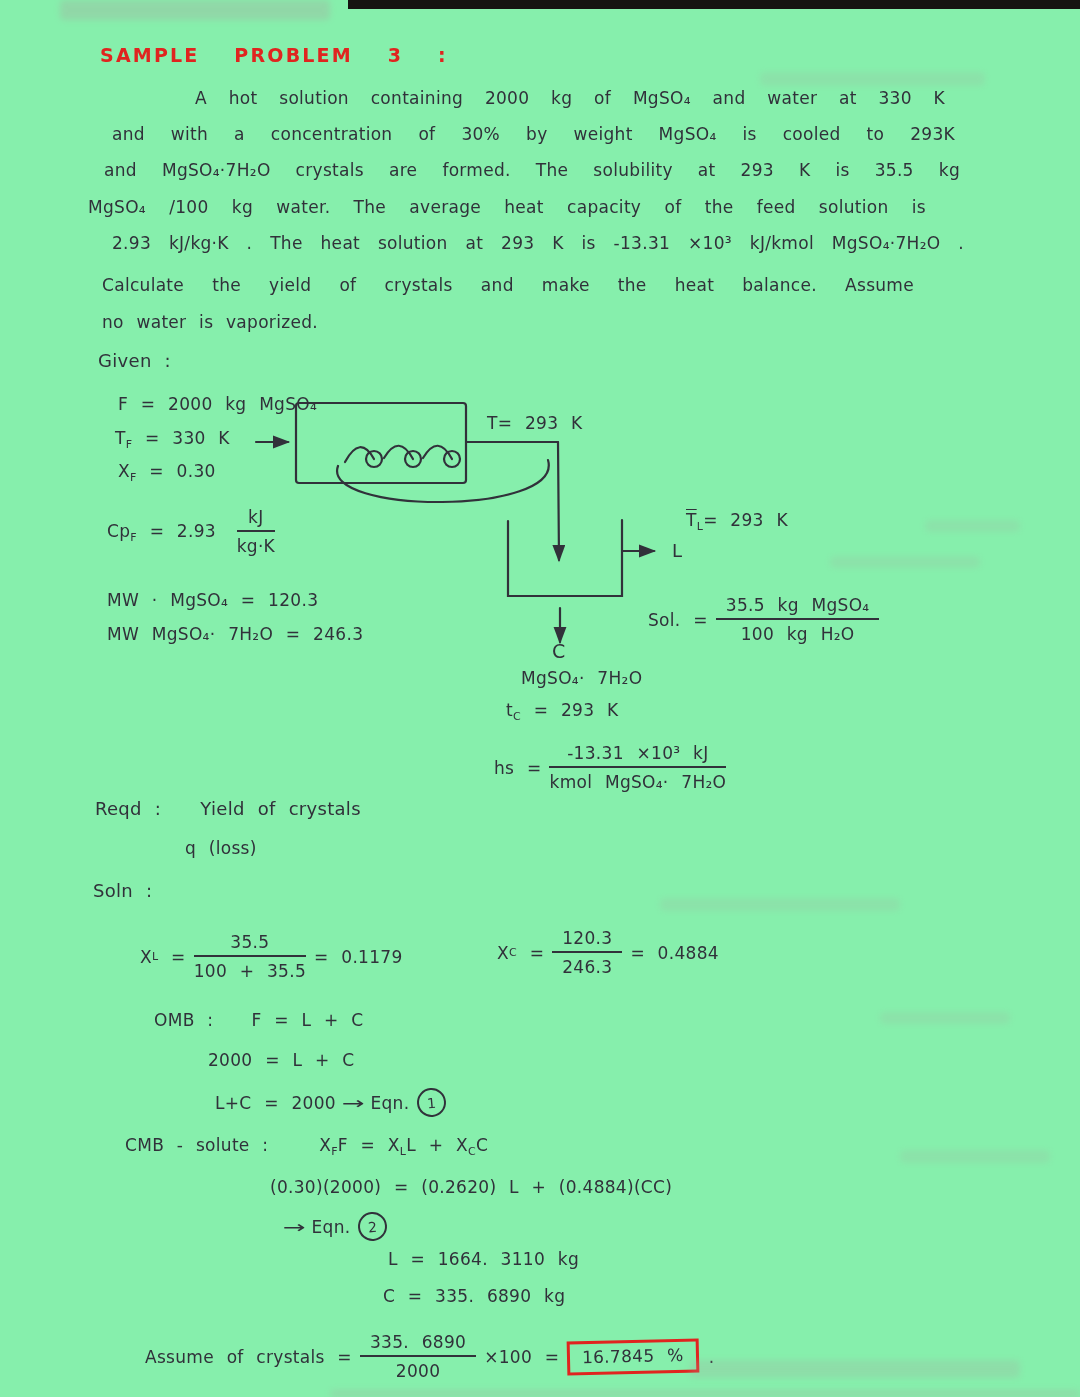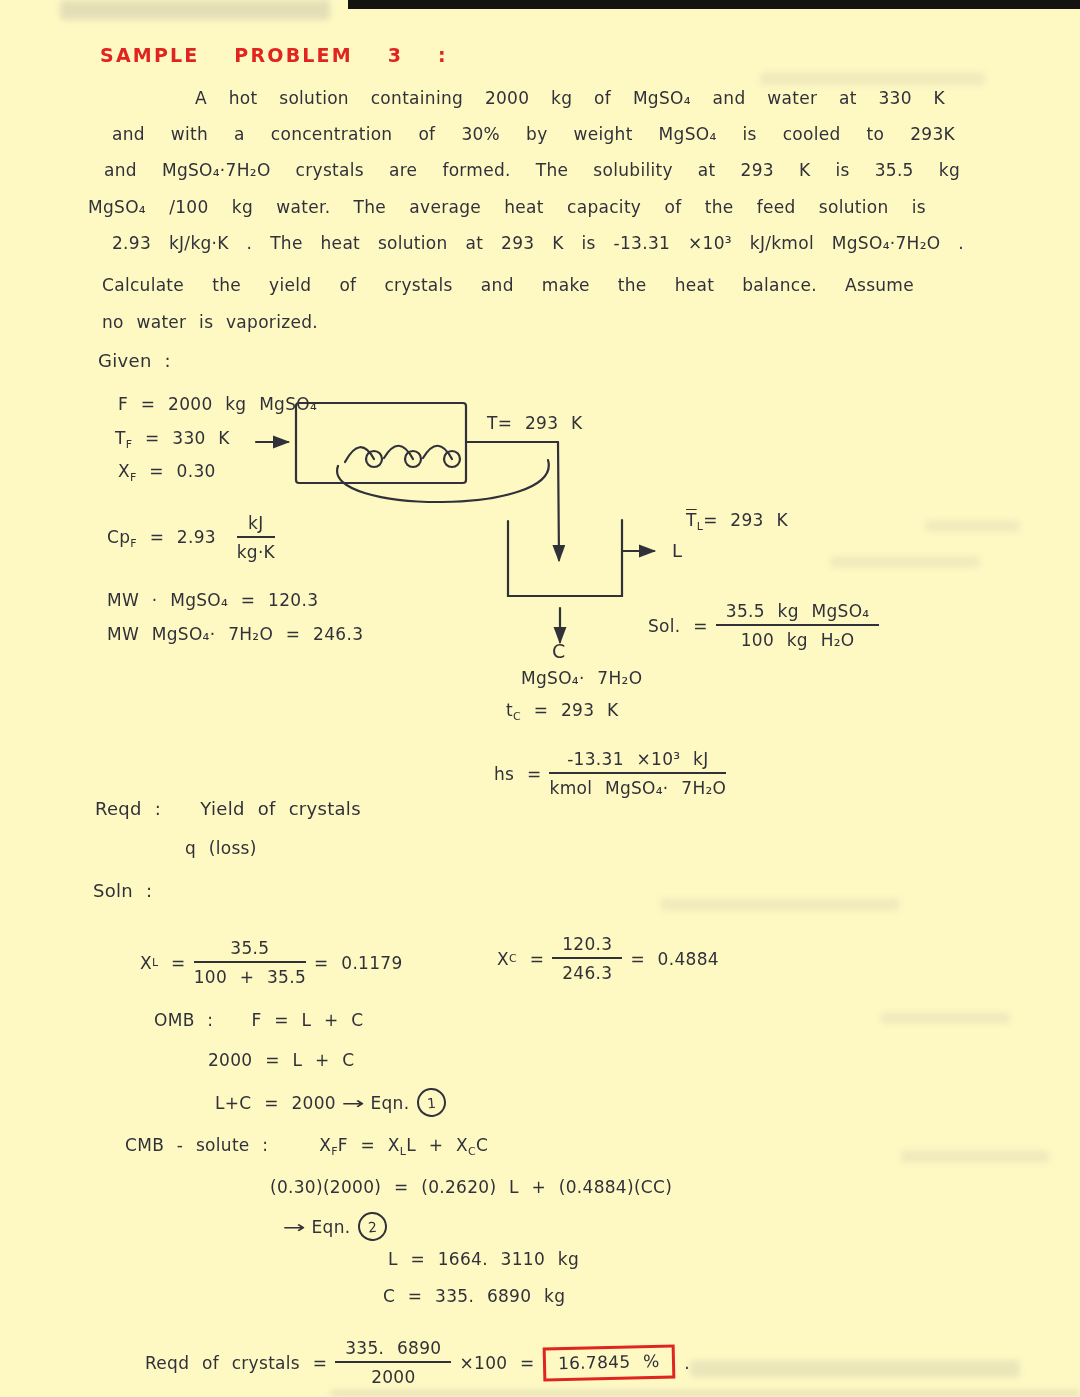--- a/index.html
+++ b/index.html
@@ -1,26 +1,26 @@
 <!DOCTYPE html>
 <html><head>
 <meta charset="utf-8">
 <style>
   html,body{margin:0;padding:0;background:#e8e6e2;}
   .paper{
     position:relative;width:1080px;height:1397px;margin:0 auto;
-    background:#fef9c3;overflow:hidden;
+    background:#86efac;overflow:hidden;
     font-family:"DejaVu Sans",sans-serif;color:#31313a;
   }
   .hand{position:absolute;font-size:17px;letter-spacing:.3px;word-spacing:7px;white-space:nowrap;}
   .just{white-space:normal;text-align:justify;text-align-last:justify;}
   .big{font-size:18px;}
   .red{color:#e0241f;}
   sub{font-size:11px;vertical-align:-4px;}
-  .frac{display:inline-block;text-align:center;vertical-align:middle;margin:16px 8px;}
+  .frac{display:inline-block;text-align:center;vertical-align:middle;margin:10px 8px;}
   .frac .top{display:block;padding:0 10px 3px;border-bottom:2px solid #31313a;}
   .frac .bot{display:block;padding-top:4px;}
   .circlenum{
     display:inline-flex;align-items:center;justify-content:center;
     width:25px;height:25px;border:2px solid #31313a;border-radius:50%;
     font-size:14px;margin-left:8px;transform:rotate(-5deg);word-spacing:0;
   }
   .arrow{display:inline-block;margin:0 10px;transform:scaleX(1.6);}
   .answerbox{
     display:inline-block;border:3px solid #e0241f;padding:3px 12px 5px;
@@ -147,21 +147,21 @@
   <div class="hand" style="left:270px;top:1177px;">(0.30)(2000) = (0.2620) L + (0.4884)(CC)</div>
   <div class="hand rowflex" style="left:277px;top:1212px;">
     <span class="arrow">→</span>
     <span>Eqn.</span>
     <span class="circlenum">2</span>
   </div>
   <div class="hand" style="left:388px;top:1249px;">L = 1664. 3110 kg</div>
   <div class="hand" style="left:383px;top:1286px;">C = 335. 6890 kg</div>
 
   <div class="hand rowflex" style="left:145px;top:1322px;">
-    <span>Reqd of crystals =</span>
+    <span>Assume of crystals =</span>
     <span class="frac">
         <span class="top">335. 6890</span>
         <span class="bot">2000</span>
       </span>
     <span>×100 =</span>
     <span class="answerbox"><span>16.7845 %</span></span>
     <span style="margin-left:10px;">.</span>
   </div>
 
   <div class="bleed" style="left:760px;top:72px;width:225px;height:14px;"></div>

